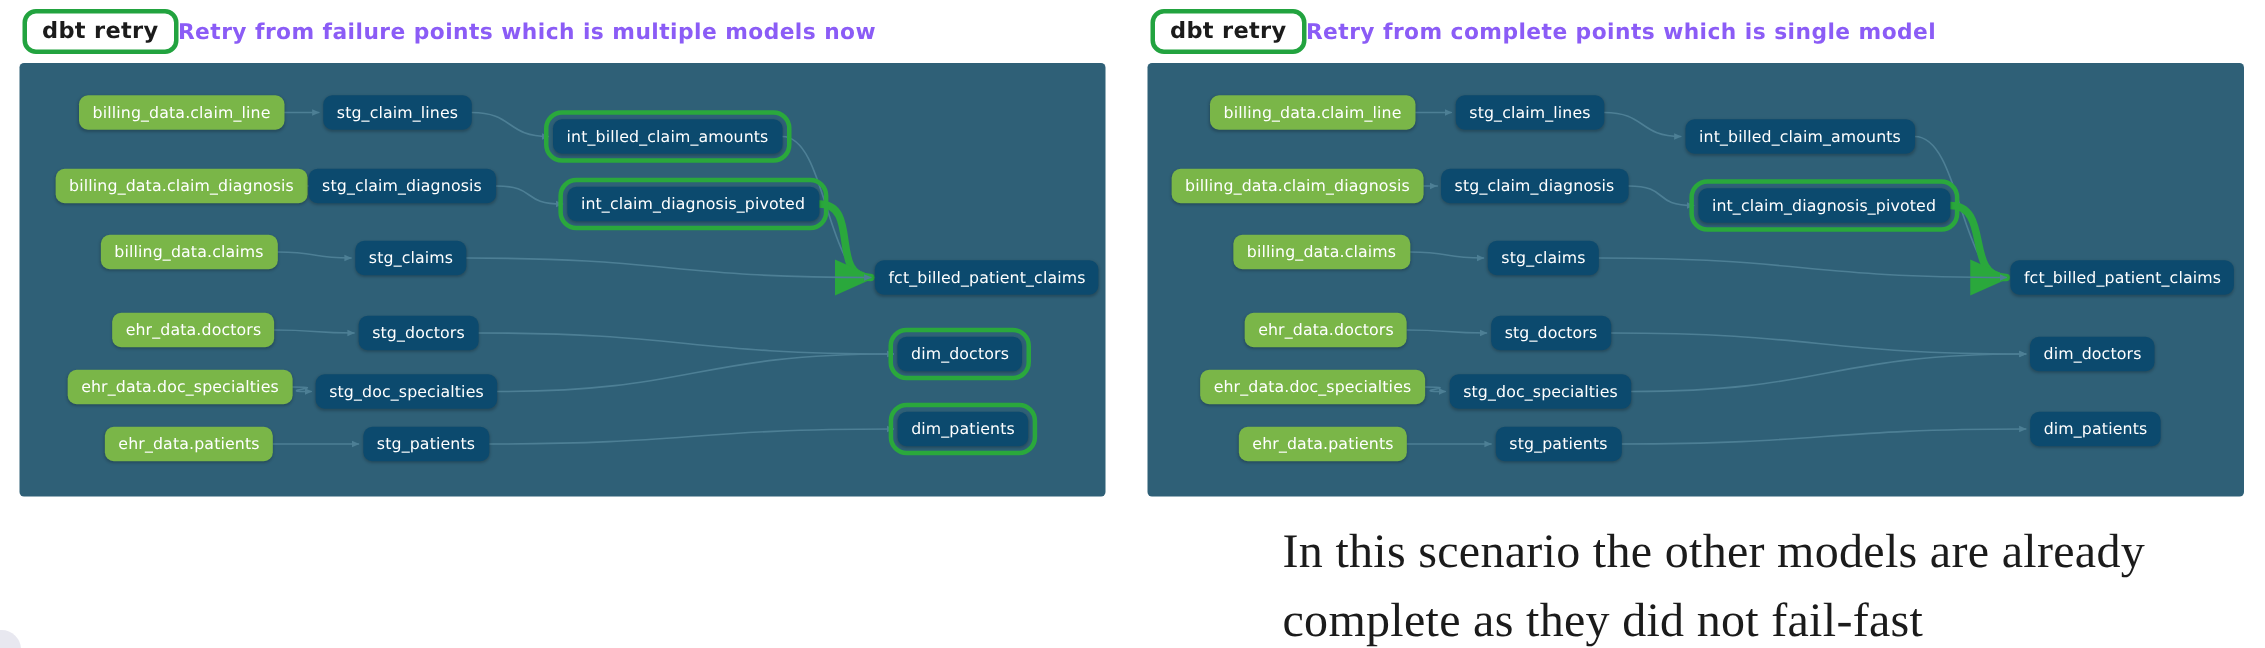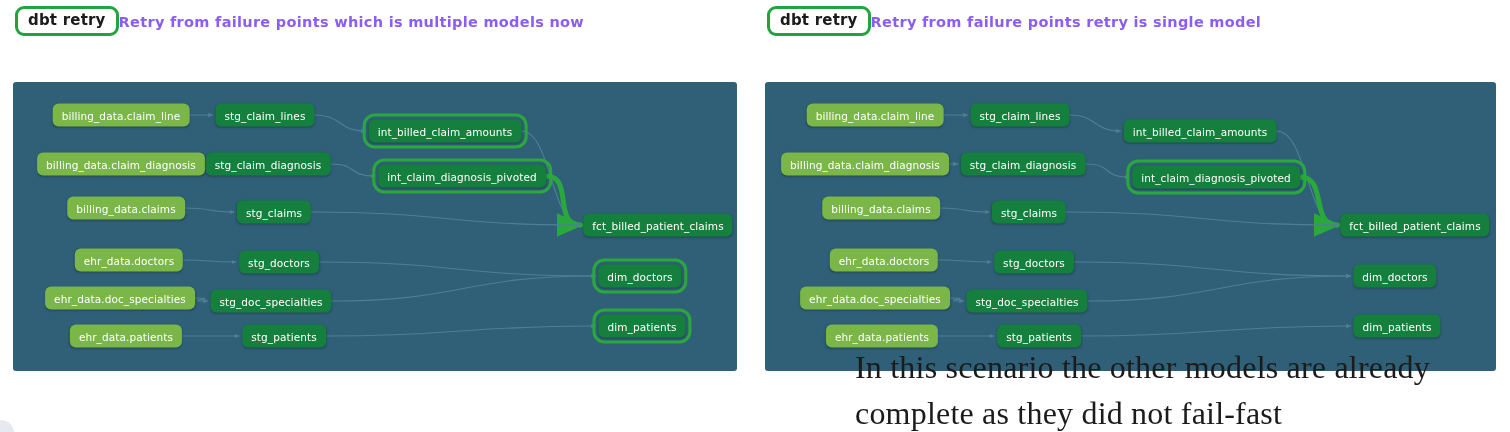--- a/index.html
+++ b/index.html
@@ -51,21 +51,20 @@
     white-space: nowrap;
     transform: translateY(1px);
   }
 
   .canvas {
     position: relative;
     height: 289px;
     background: #2f6077;
     border-radius: 3px;
     overflow: hidden;
-    margin-top: 40px;
   }
   .panel-wrap.left  .canvas { width: 724px; }
   .panel-wrap.right .canvas { width: 731px; }
 
   .edges { position: absolute; inset: 0; width: 100%; height: 100%; }
 
   
   .node {
     position: absolute;
     transform: translate(-50%, -50%);
@@ -77,21 +76,21 @@
     border-radius: 6px;
     color: #ffffff;
     font-family: "DejaVu Sans", sans-serif;
     font-size: 10.5px;
     letter-spacing: .1px;
     white-space: nowrap;
     box-shadow: 0 1px 2px rgba(0,0,0,.22);
     z-index: 3;
   }
   .node.src   { background: #7ab648; }
-  .node.model { background: #15803d; }
+  .node.model { background: #0c4a6e; }
 
   .node.hl {
     outline: 3.5px solid #2aa83c;
     outline-offset: 3px;
     border-radius: 6px;
   }
 
   
   .caption {
     position: absolute;
@@ -201,21 +200,21 @@
         </div>
         <div class="node model hl" style="left: 629px; top: 244px;">
           <span>dim_patients</span>
         </div>
       </div>
   </div>
 
   <div class="panel-wrap right">
     <div class="panel-head">
       <div class="badge">dbt retry</div>
-      <div class="head-note">Retry from failure points retry is single model</div>
+      <div class="head-note">Retry from complete points which is single model</div>
     </div>
     <div class="canvas" id="canvas-1">
       <svg class="edges" id="edges-1" viewBox="0 0 731 289" preserveAspectRatio="none">
           <defs>
             <marker id="mk-n-1" viewBox="0 0 10 10" refX="8" refY="5" markerWidth="5" markerHeight="5" orient="auto-start-reverse">
               <path d="M0,1 L9,5 L0,9 z" fill="#4d7f95"></path>
             </marker>
             <marker id="mk-a-1" viewBox="0 0 10 10" refX="8" refY="5" markerWidth="6" markerHeight="6" orient="auto-start-reverse">
               <path d="M0,1 L9,5 L0,9 z" fill="#2aa83c"></path>
             </marker>

